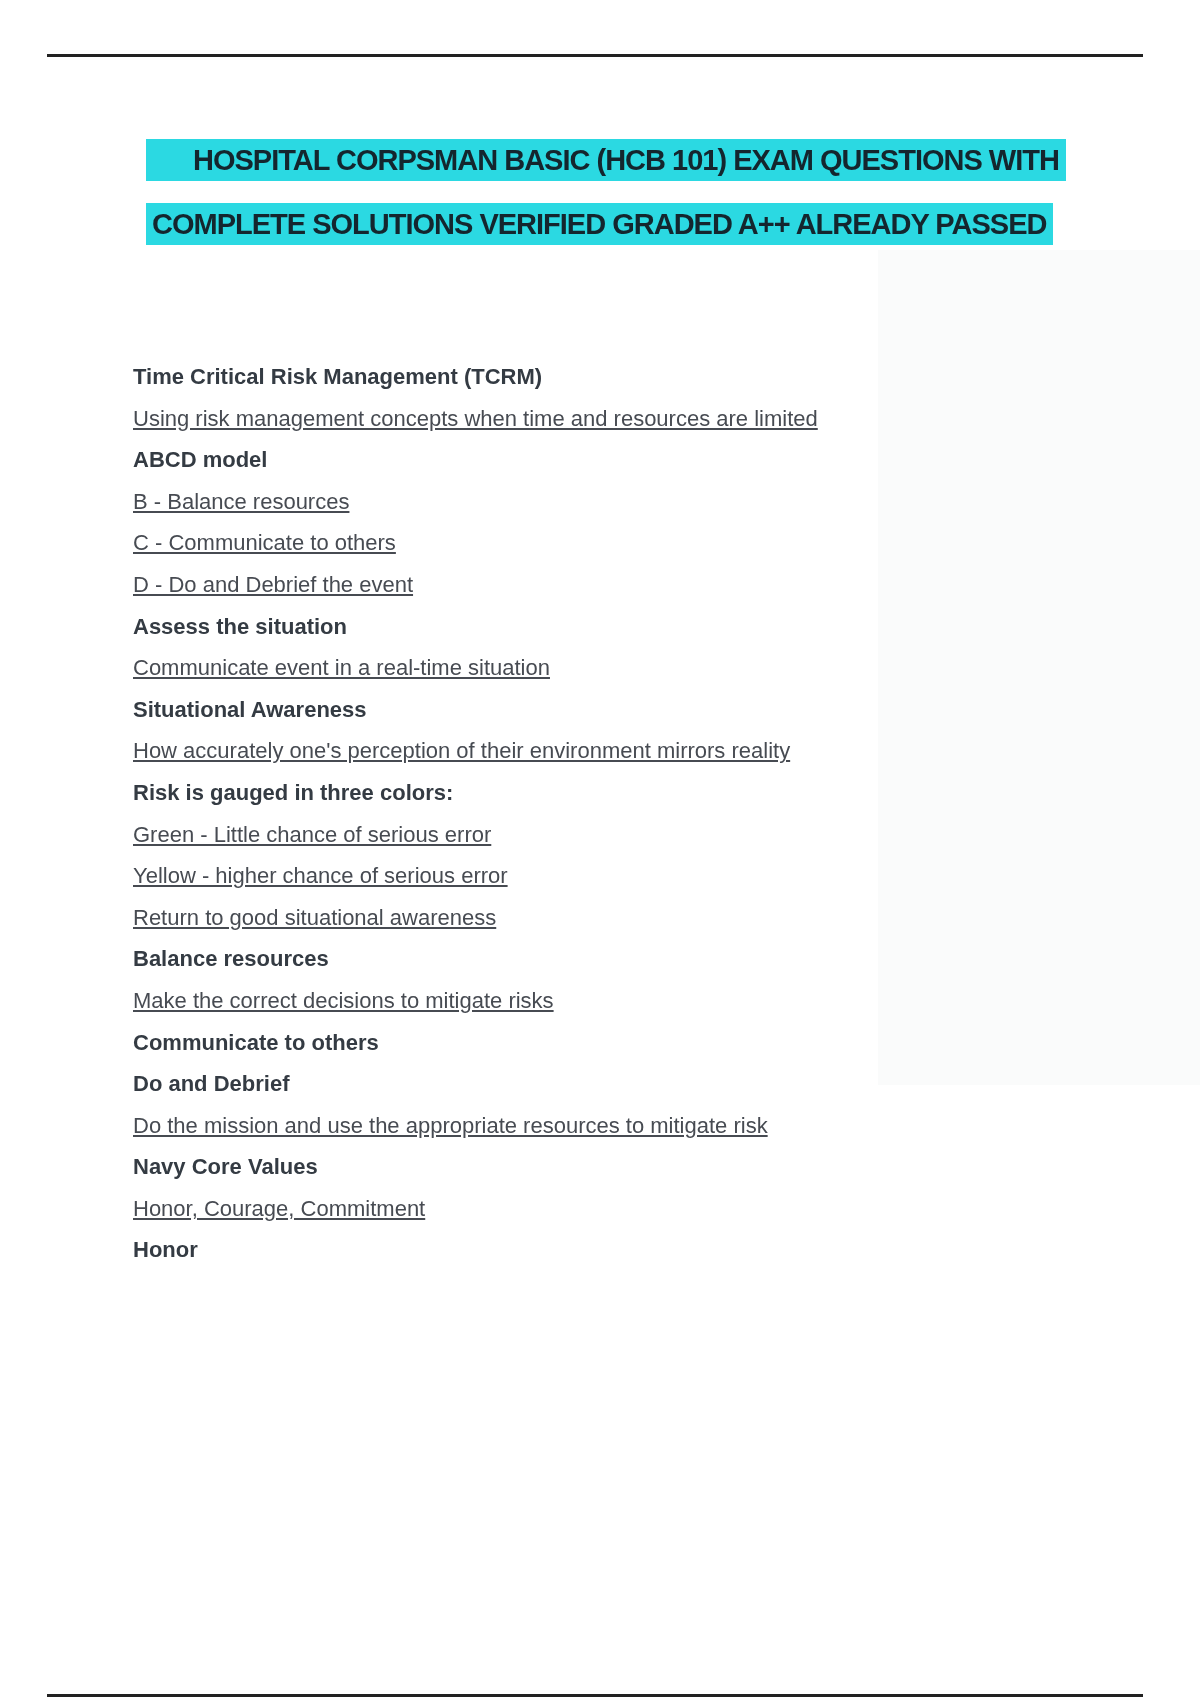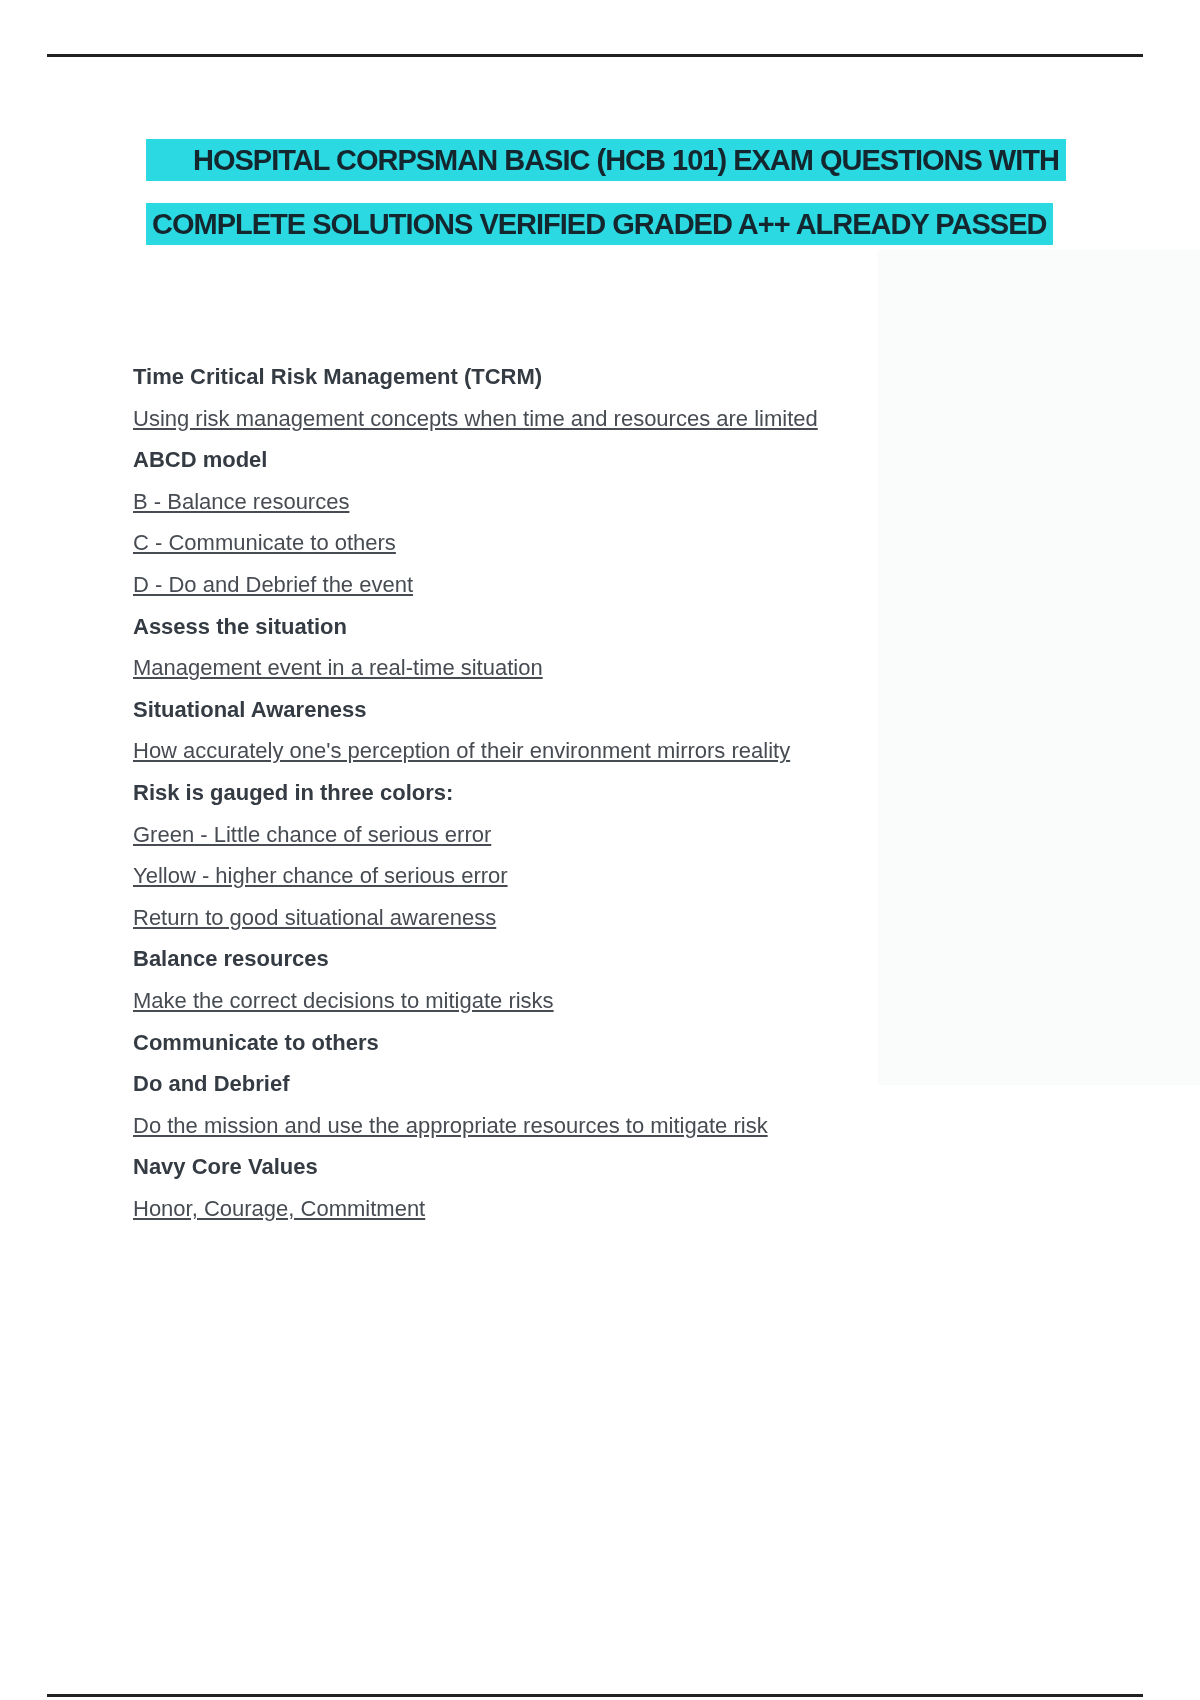--- a/index.html
+++ b/index.html
@@ -88,29 +88,30 @@
     <span class="hl hl2">COMPLETE SOLUTIONS VERIFIED GRADED A++ ALREADY PASSED</span>
   </h1>
   <div class="content">
       <div class="line term">Time Critical Risk Management (TCRM)</div>
       <div class="line answer">Using risk management concepts when time and resources are limited</div>
       <div class="line term">ABCD model</div>
       <div class="line answer">B - Balance resources</div>
       <div class="line answer">C - Communicate to others</div>
       <div class="line answer">D - Do and Debrief the event</div>
       <div class="line term">Assess the situation</div>
-      <div class="line answer">Management event in a real-time situation</div>
+      <div class="line answer">Communicate event in a real-time situation</div>
       <div class="line term">Situational Awareness</div>
       <div class="line answer">How accurately one's perception of their environment mirrors reality</div>
       <div class="line term">Risk is gauged in three colors:</div>
       <div class="line answer">Green - Little chance of serious error</div>
       <div class="line answer">Yellow - higher chance of serious error</div>
       <div class="line answer">Return to good situational awareness</div>
       <div class="line term">Balance resources</div>
       <div class="line answer">Make the correct decisions to mitigate risks</div>
       <div class="line term">Communicate to others</div>
       <div class="line term">Do and Debrief</div>
       <div class="line answer">Do the mission and use the appropriate resources to mitigate risk</div>
       <div class="line term">Navy Core Values</div>
       <div class="line answer">Honor, Courage, Commitment</div>
+      <div class="line term">Honor</div>
     </div>
   <div class="rule bottom"></div>
 </div>
 
 </body></html>

